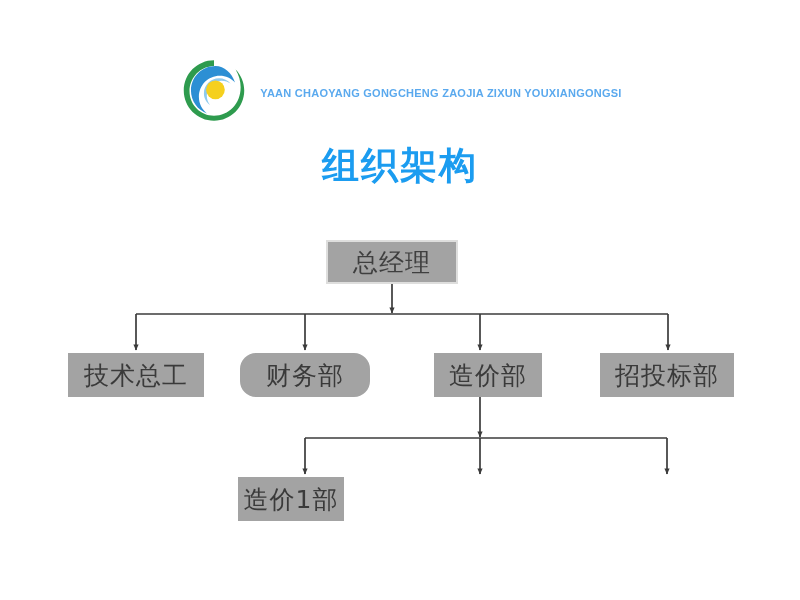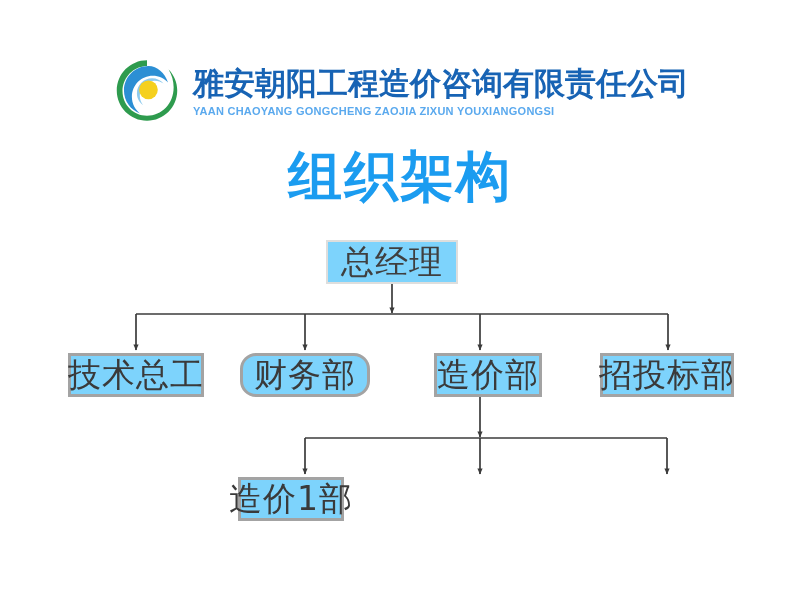--- a/index.html
+++ b/index.html
@@ -63,21 +63,21 @@
   }
 
   
   #chart-title {
     position: absolute;
     left: 0;
     top: 141px;
     width: 800px;
     text-align: center;
     font-family: "DejaVu Sans", "Liberation Sans", sans-serif;
-    font-size: 54px;
+    font-size: 37px;
     font-weight: bold;
     letter-spacing: 2px;
     color: #1b9cf0;
   }
 
   
   #chart {
     position: absolute;
     left: 0;
     top: 0;
@@ -88,26 +88,26 @@
     position: absolute;
     left: 0;
     top: 0;
     width: 800px;
     height: 600px;
     pointer-events: none;
   }
   .node {
     position: absolute;
     box-sizing: border-box;
-    background: #7dd3fc;
+    background: #a3a3a3;
     display: flex;
     align-items: center;
     justify-content: center;
     font-family: "DejaVu Sans", "Liberation Sans", sans-serif;
-    font-size: 33px;
+    font-size: 25px;
     font-weight: normal;
     letter-spacing: 1px;
     color: #3a3a3a;
     white-space: nowrap;
   }
   .node.root {
     border: 2px solid #dededd;
     color: #3f3f3f;
   }
   .node.dept {
@@ -136,21 +136,20 @@
 
         <path d="M36 52 C36 40.4 45.4 31 57 31 C63.4 31 69.1 33.8 73 38.3
                  C69.6 35.8 65.4 34.3 60.8 34.3 C49.3 34.3 40 43.6 40 55.1
                  C40 60 41.7 64.5 44.5 68 C39.3 64.3 36 58.5 36 52 Z" fill="#8fcbee"></path>
 
         <circle cx="52" cy="47" r="13" fill="#f5d01e"></circle>
       </svg>
     </div>
 
     <div id="logo-text">
-      <div id="company-name-cn">雅安朝阳工程造价咨询有限责任公司</div>
       <div id="company-name-py">YAAN CHAOYANG GONGCHENG ZAOJIA ZIXUN YOUXIANGONGSI</div>
     </div>
 
   </div>
 
   <div id="chart-title">组织架构</div>
 
   <div id="chart">
 
     <svg id="connectors" viewBox="0 0 800 600">

